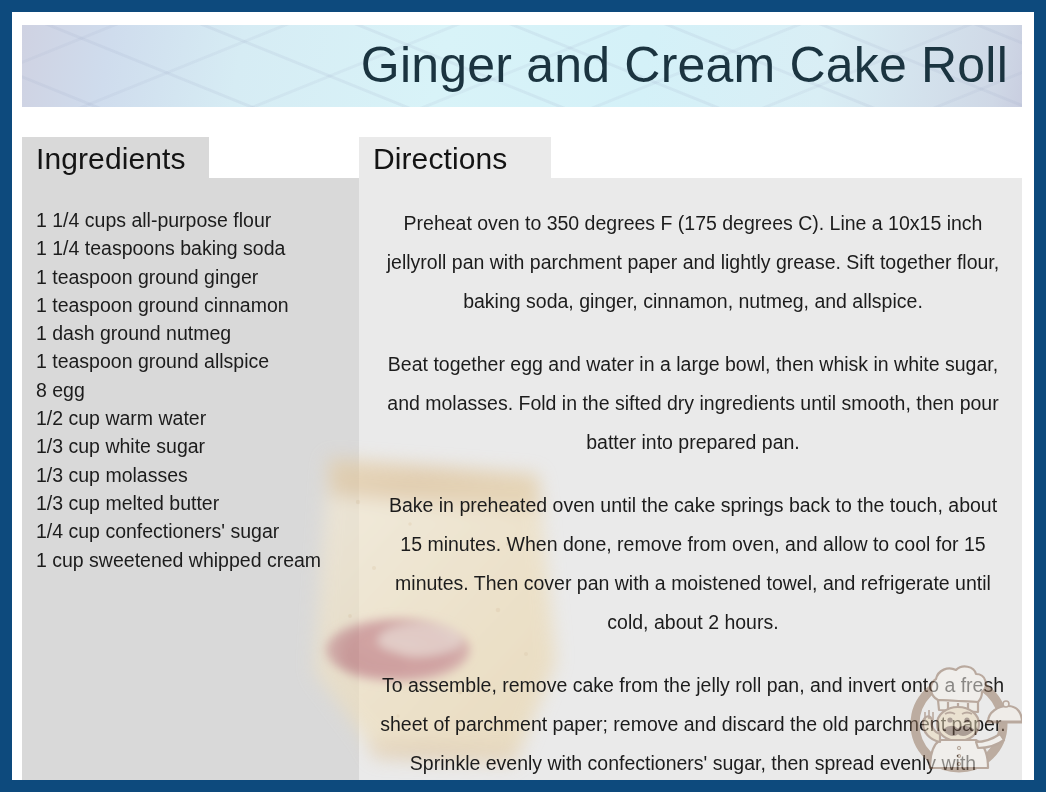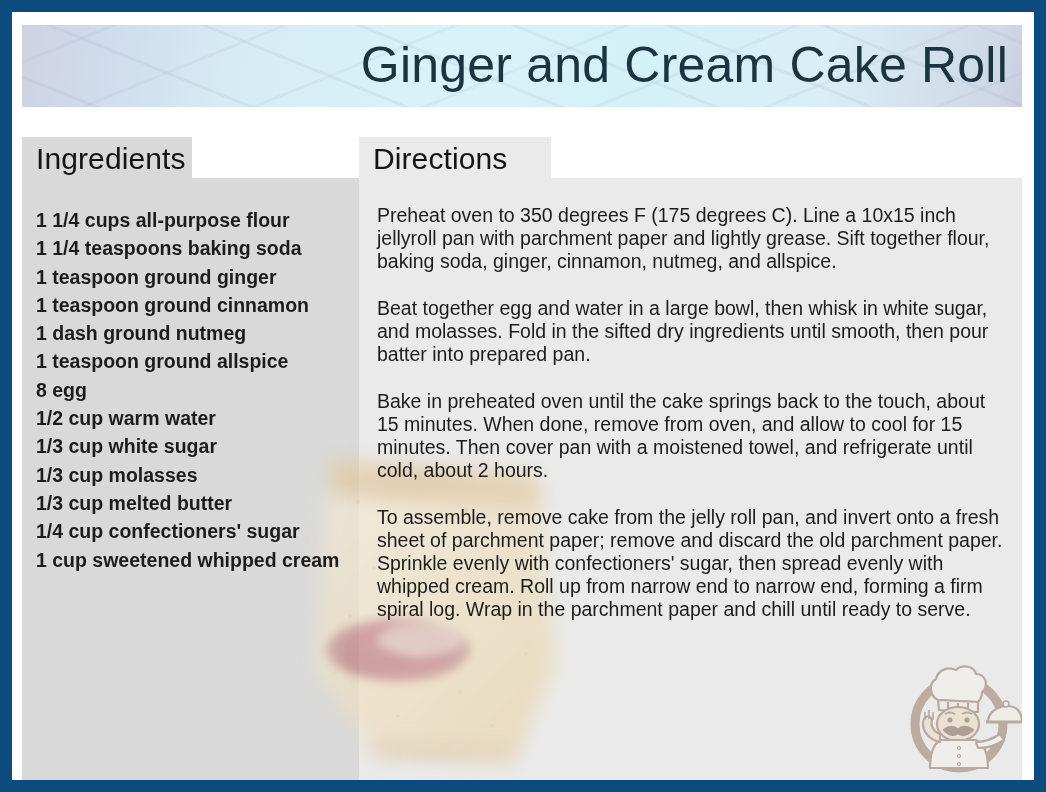--- a/index.html
+++ b/index.html
@@ -85,21 +85,21 @@
   .section-tab .tab-label {
     font-size: 30px;
     color: #141414;
     white-space: nowrap;
     letter-spacing: 0.1px;
   }
 
   #ingredients-tab {
     left: 10px;
     top: 125px;
-    width: 170px;
+    width: 187px;
     background: #d9d9d9;
   }
   #directions-tab {
     left: 347px;
     top: 125px;
     width: 192px;
     background: #eaeaea;
   }
 
   
@@ -125,42 +125,42 @@
   }
 
   
   .ingredient-list {
     position: absolute;
     left: 14px;
     top: 28px;
     right: 6px;
     list-style: none;
     z-index: 3;
-    font-weight: bold;
   }
   .ingredient-list li {
     font-size: 19.5px;
     line-height: 28.3px;
     color: #1c1c1c;
     white-space: nowrap;
   }
 
   
   .directions-body {
     position: absolute;
     left: 18px;
     top: 26px;
     width: 632px;
     z-index: 3;
   }
   .directions-body p {
     font-size: 19.5px;
-    line-height: 23px;
+    line-height: 39px;
     color: #1c1c1c;
     margin-bottom: 24px;
+    text-align: center;
   }
   .directions-body p:last-child { margin-bottom: 0; }
 
   
   .cake-photo {
     position: absolute;
     left: 258px;
     top: 428px;
     width: 322px;
     height: 345px;

